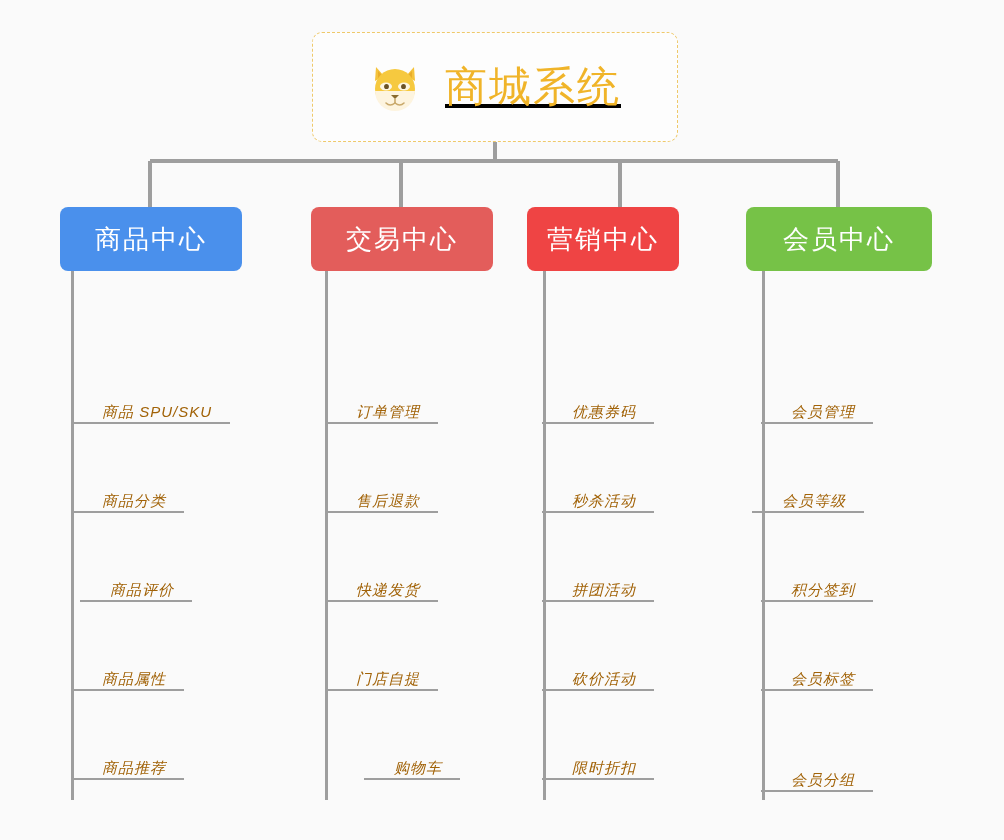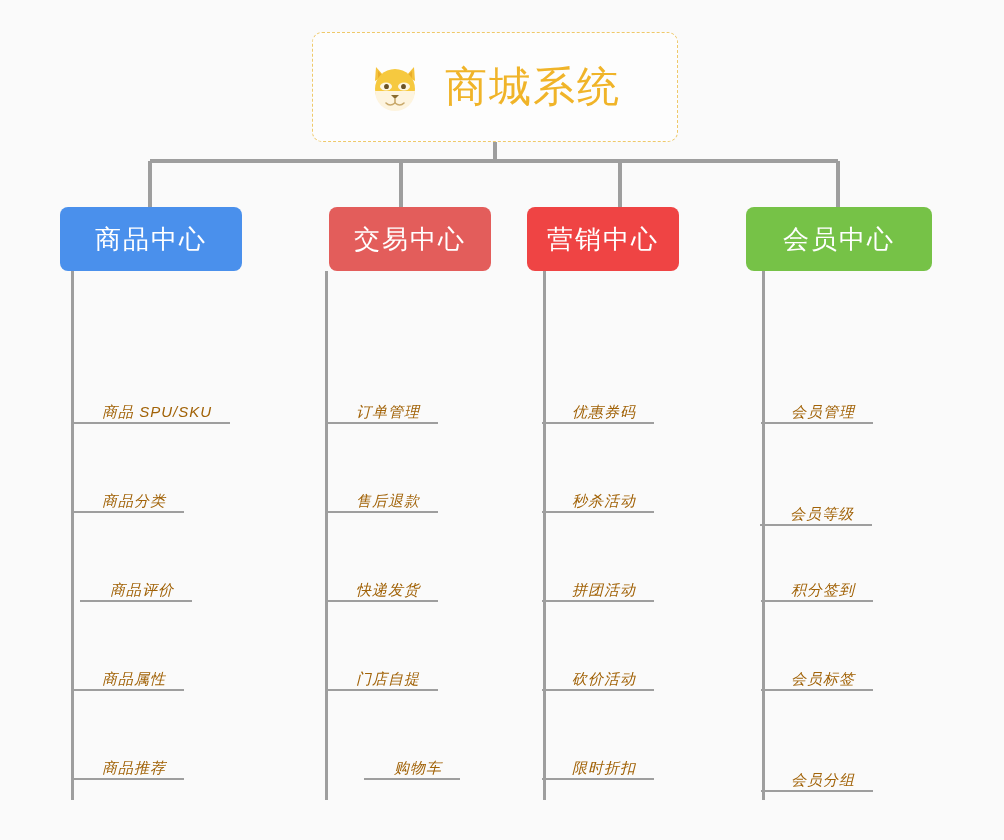--- a/index.html
+++ b/index.html
@@ -29,20 +29,21 @@
     width: 366px;
     height: 110px;
     box-sizing: border-box;
     background: #fdfdfd;
     border: 1px dashed #efc96a;
     border-radius: 10px;
     display: flex;
     align-items: center;
     justify-content: center;
     gap: 24px;
+    text-decoration: underline;
   }
   .root-emoji {
     width: 52px;
     height: 48px;
     position: relative;
     flex: 0 0 auto;
   }
   .root-title {
     font-size: 42px;
     color: #f0b429;
@@ -169,21 +170,21 @@
         <li class="leaf-item" style="top: 392px; left: 12px; padding-right: 18px;">
           <span class="leaf-label">商品属性</span>
         </li>
         <li class="leaf-item" style="top: 481px; left: 12px; padding-right: 18px;">
           <span class="leaf-label">商品推荐</span>
         </li>
       </ul>
   </div>
 
   <div class="branch" id="branch-1" style="left:311px;">
-    <div class="branch-header" style="width: 162px; background: rgb(227, 93, 91); margin-left: 18px;">
+    <div class="branch-header" style="width: 182px; background: rgb(227, 93, 91);">
       <span>交易中心</span>
     </div>
     <ul class="leaf-list">
         <li class="leaf-item" style="top: 125px; left: 15px; padding-right: 18px;">
           <span class="leaf-label">订单管理</span>
         </li>
         <li class="leaf-item" style="top: 214px; left: 15px; padding-right: 18px;">
           <span class="leaf-label">售后退款</span>
         </li>
         <li class="leaf-item" style="top: 303px; left: 15px; padding-right: 18px;">
@@ -222,21 +223,21 @@
   </div>
 
   <div class="branch" id="branch-3" style="left:746px;">
     <div class="branch-header" style="width: 186px; background: rgb(118, 194, 71);">
       <span>会员中心</span>
     </div>
     <ul class="leaf-list">
         <li class="leaf-item" style="top: 125px; left: 15px; padding-right: 18px;">
           <span class="leaf-label">会员管理</span>
         </li>
-        <li class="leaf-item" style="top: 214px; left: 14px; padding-right: 18px; margin-top: 13px;">
+        <li class="leaf-item" style="top: 214px; left: 6px; padding-right: 18px;">
           <span class="leaf-label">会员等级</span>
         </li>
         <li class="leaf-item" style="top: 303px; left: 15px; padding-right: 18px;">
           <span class="leaf-label">积分签到</span>
         </li>
         <li class="leaf-item" style="top: 392px; left: 15px; padding-right: 18px;">
           <span class="leaf-label">会员标签</span>
         </li>
         <li class="leaf-item" style="top: 481px; left: 15px; padding-right: 18px; margin-top: 12px;">
           <span class="leaf-label">会员分组</span>

